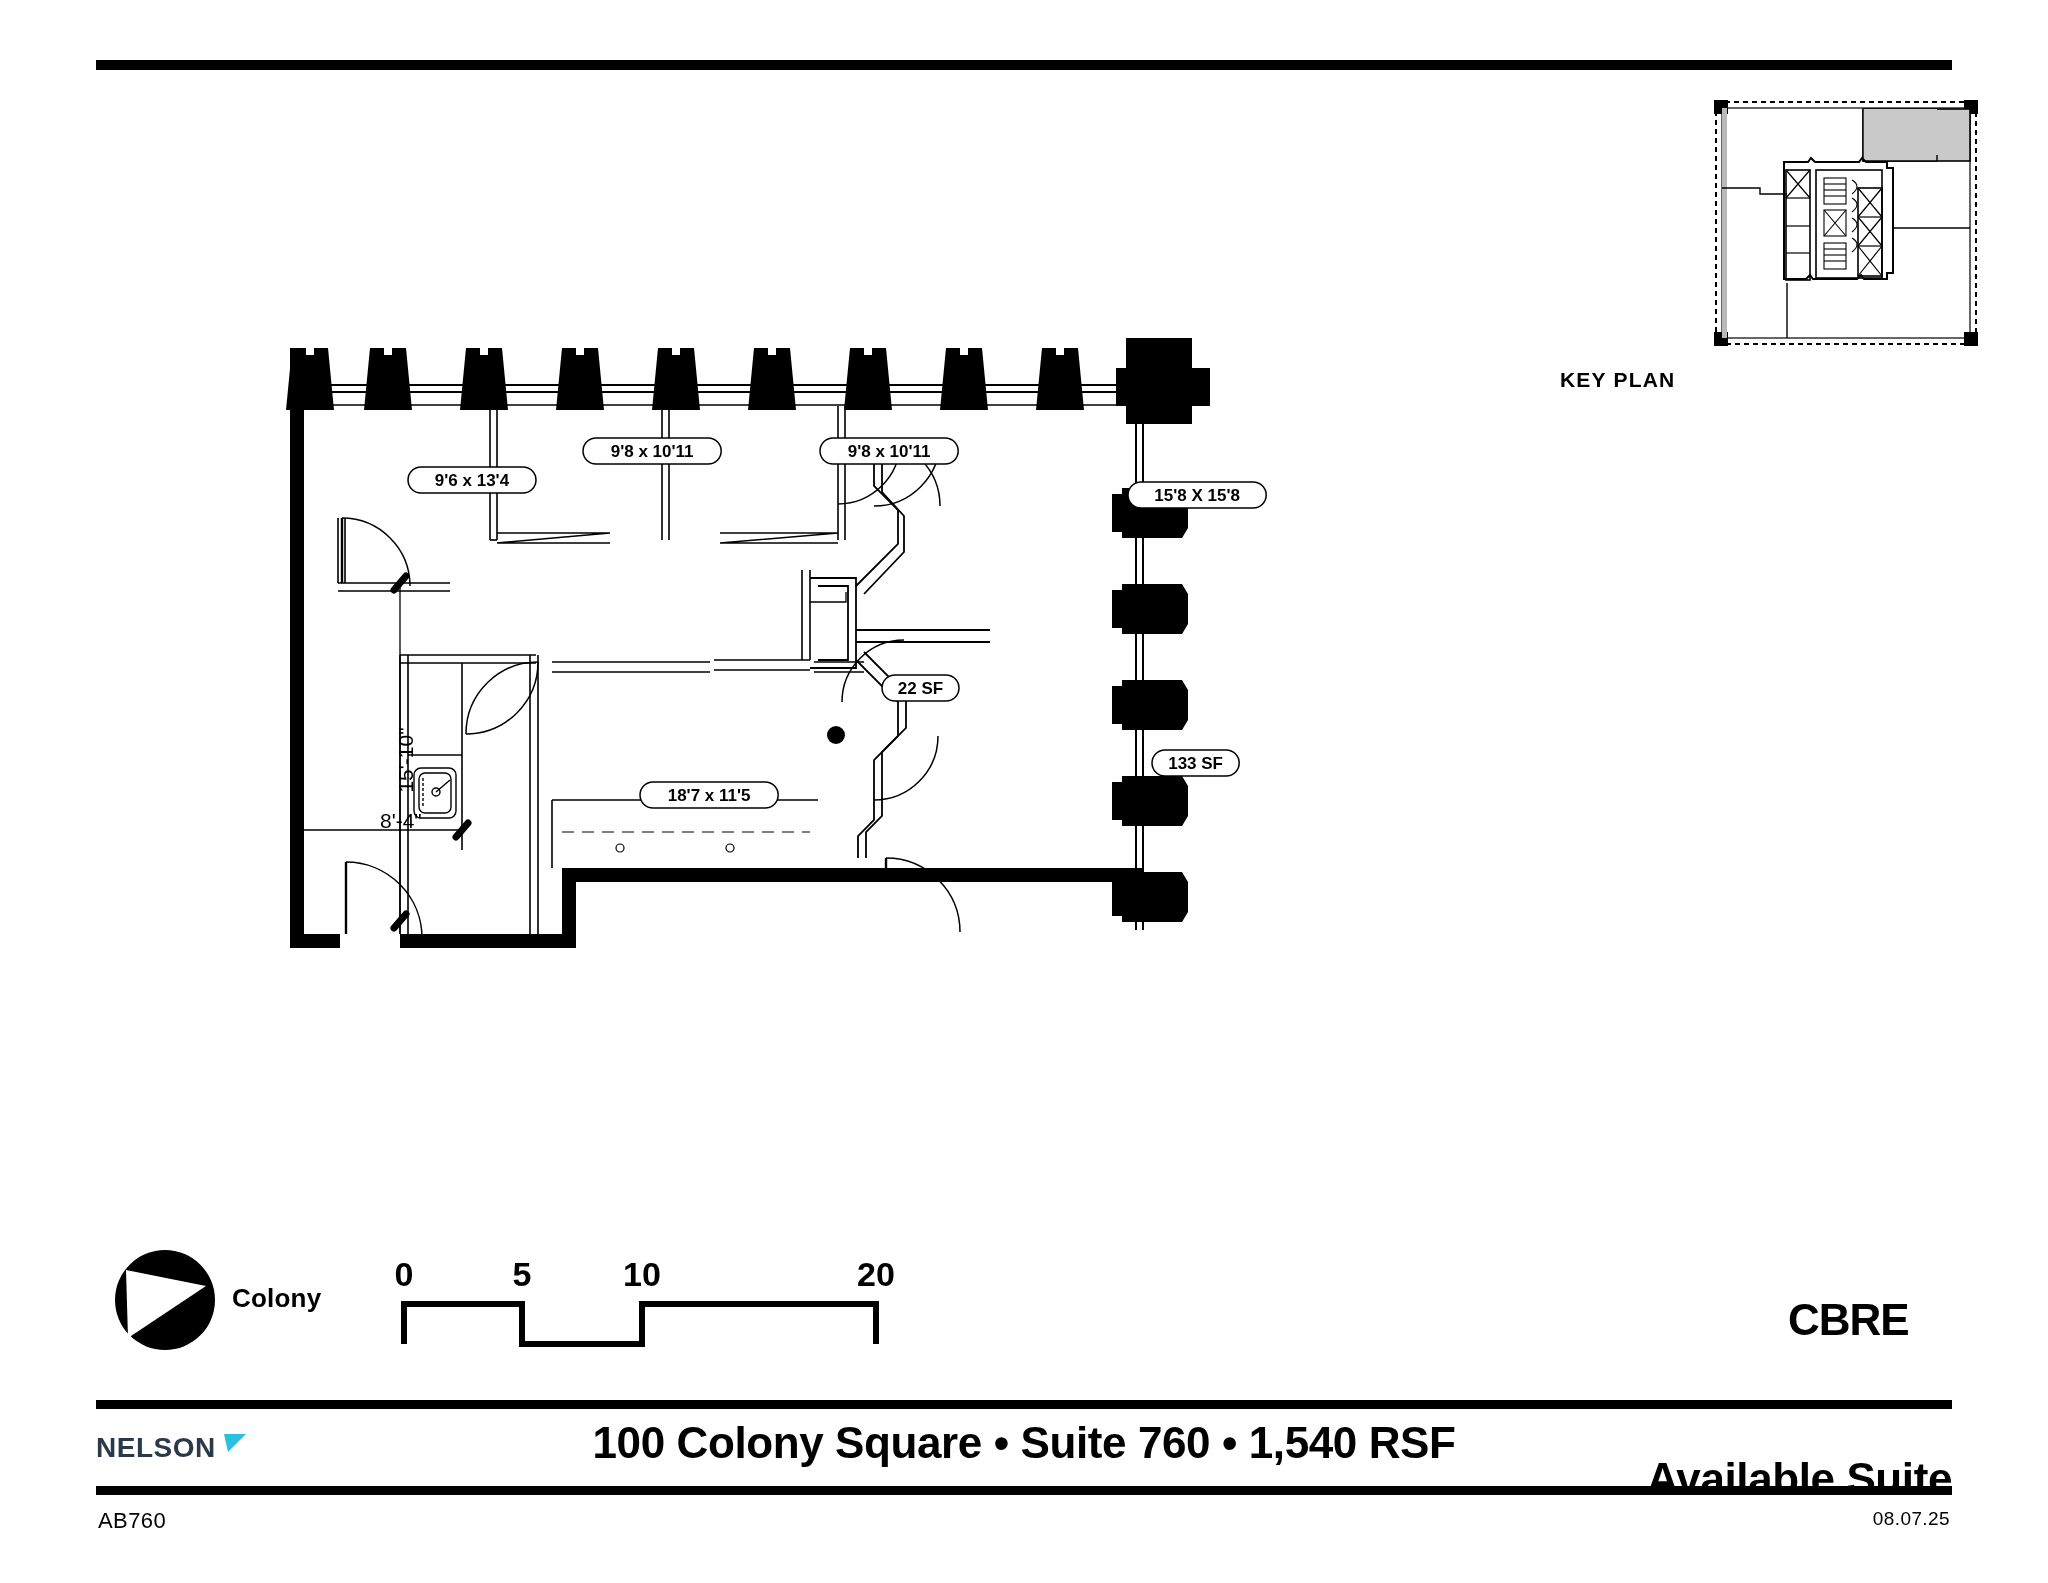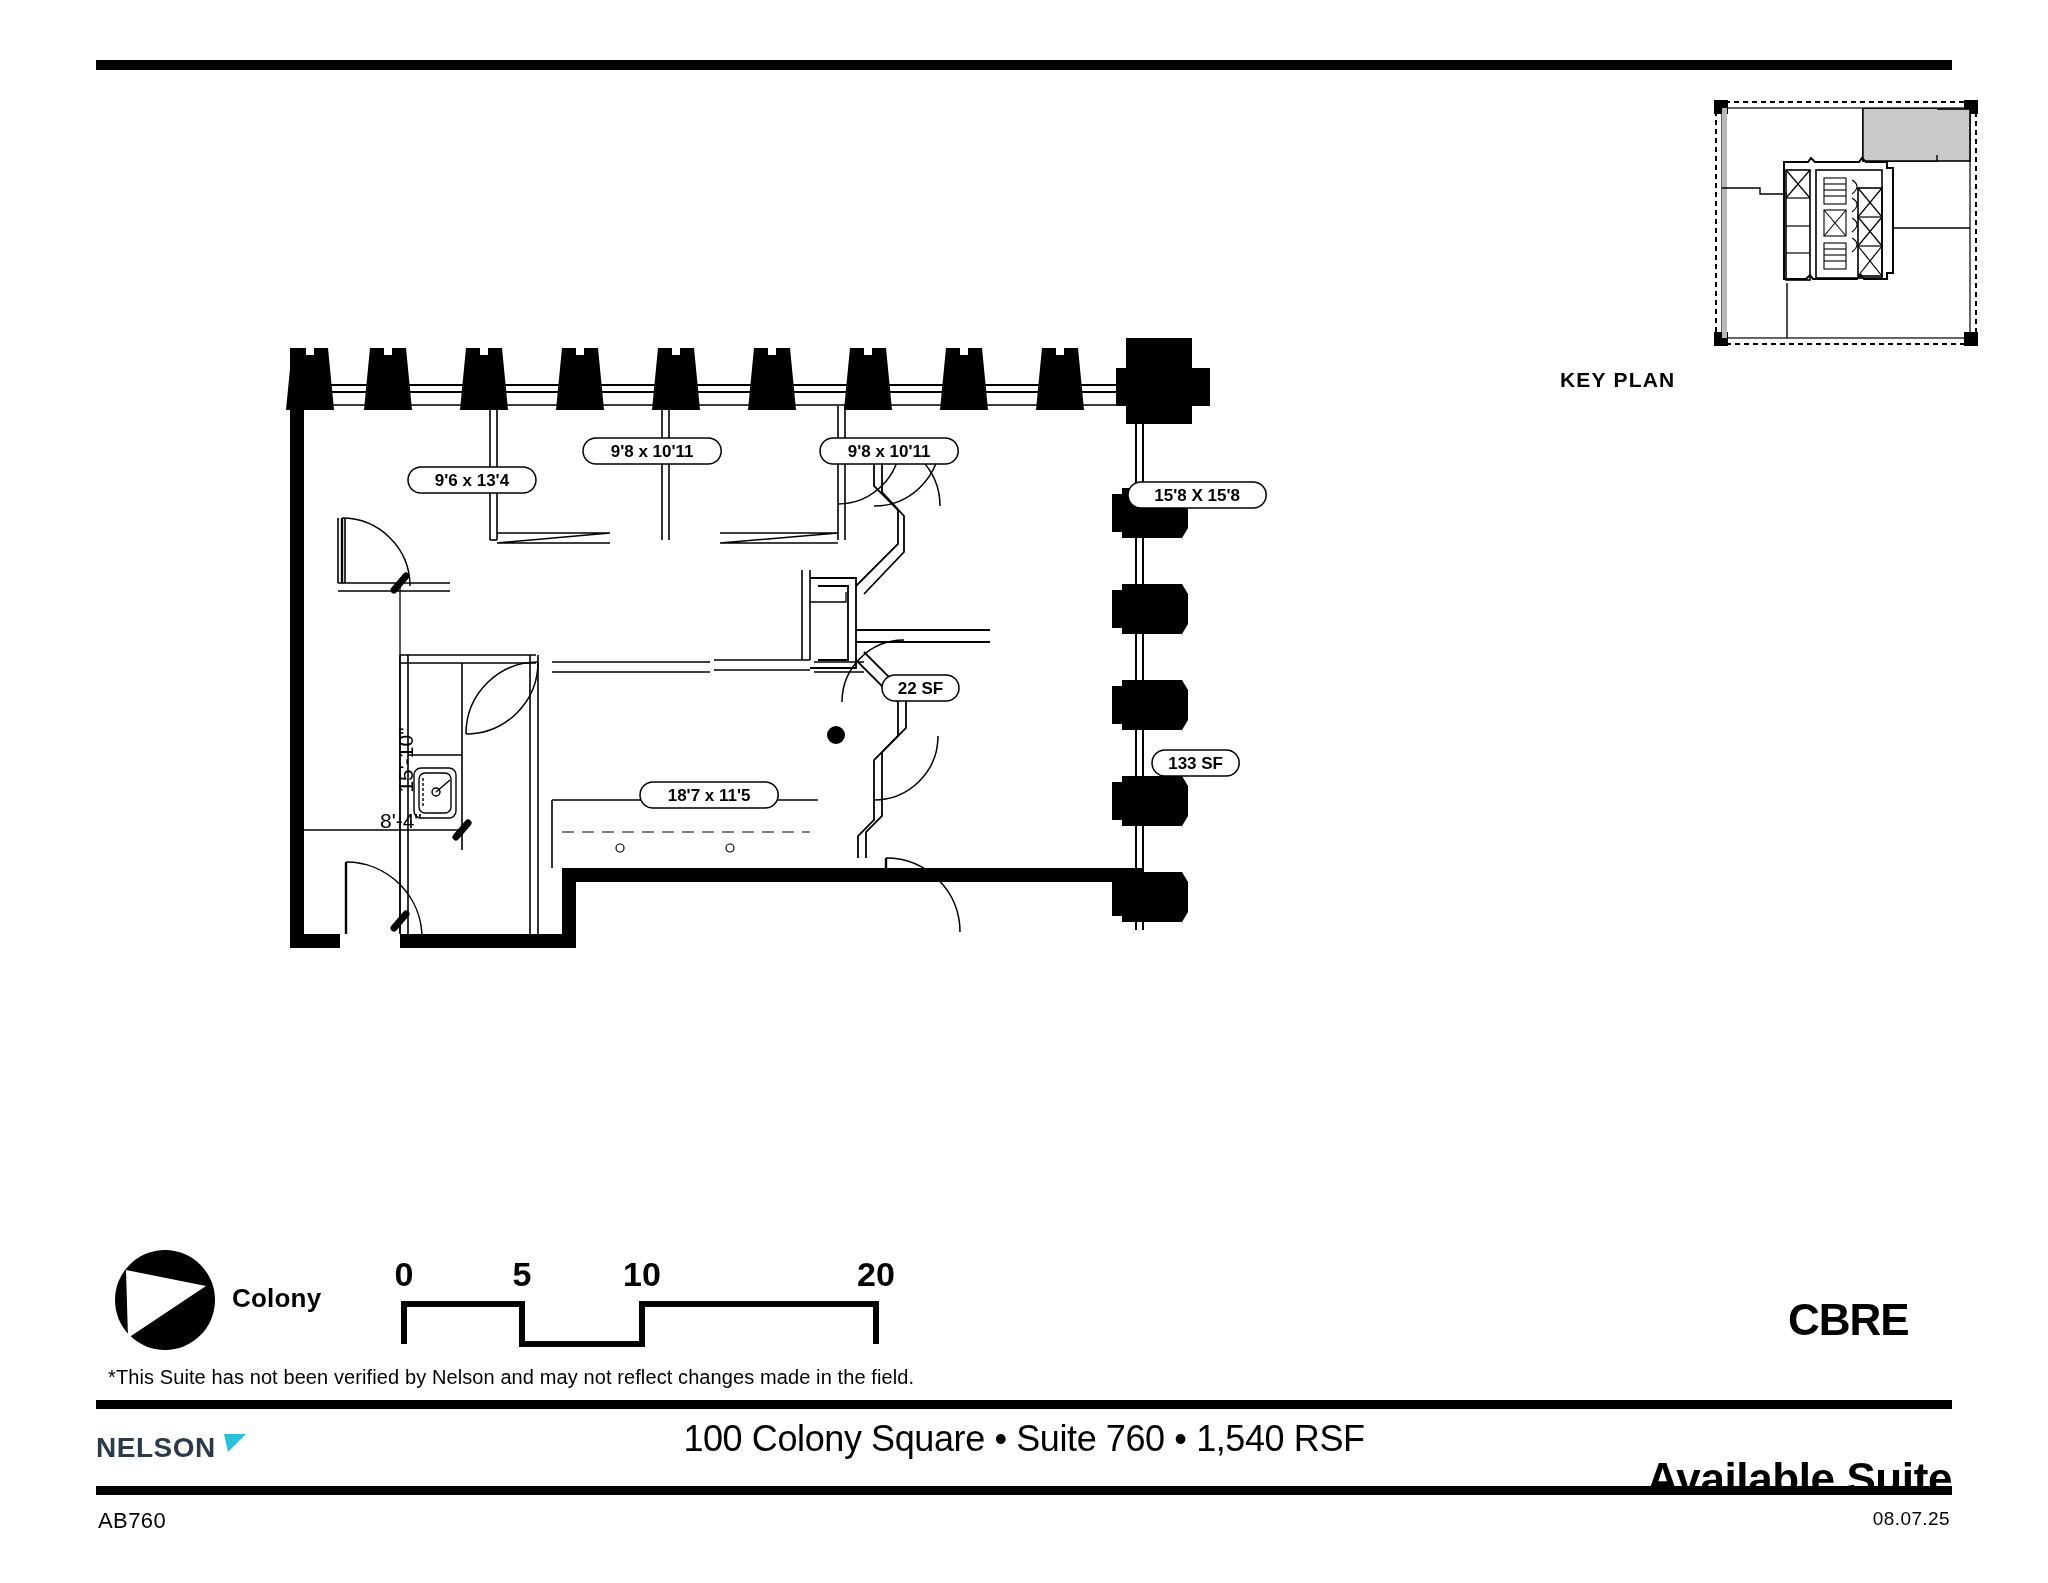--- a/index.html
+++ b/index.html
@@ -44,21 +44,21 @@
   
   #cbre-logo{
     position:absolute;left:1788px;top:1298px;
     font-weight:bold;font-size:44px;letter-spacing:-1px;line-height:1;
   }
 
   
   #nelson-logo{position:absolute;left:96px;top:1428px;width:160px;height:36px;}
   #main-title{
     position:absolute;left:96px;top:1418px;width:1856px;
-    text-align:center;font-weight:normal;font-size:36px;letter-spacing:-.4px;
+    text-align:center;font-weight:bold;font-size:44px;letter-spacing:-.4px;
     white-space:nowrap;
   }
   #available-suite{
     position:absolute;right:96px;top:1418px;
     font-weight:bold;font-size:44px;letter-spacing:-.4px;white-space:nowrap;margin-top:36px;
   }
   #sheet-code{position:absolute;left:98px;top:1508px;font-size:22px;letter-spacing:.4px;}
   #sheet-date{position:absolute;right:98px;top:1508px;font-size:19px;letter-spacing:.4px;}
 
   svg{display:block;overflow:visible;}
@@ -346,21 +346,20 @@
   <div id="scalebar-wrap">
     <svg width="510" height="110" viewBox="0 0 510 110">
       <text class="sc-num" id="sc-0" x="14" y="34" text-anchor="middle">0</text>
       <text class="sc-num" id="sc-5" x="132" y="34" text-anchor="middle">5</text>
       <text class="sc-num" id="sc-10" x="252" y="34" text-anchor="middle">10</text>
       <text class="sc-num" id="sc-20" x="486" y="34" text-anchor="middle">20</text>
       <path d="M14 92 L14 52 L132 52 L132 92 L252 92 L252 52 L486 52 L486 92" fill="none" stroke="#000" stroke-width="6" stroke-linejoin="miter"></path>
     </svg>
   </div>
 
-  <div id="disclaimer">*This Suite has not been verified by Nelson and may not reflect changes made in the field.</div>
 
   <div id="cbre-logo">CBRE</div>
 
   <div class="rule" id="title-rule-top"></div>
 
   <div id="nelson-logo">
     <svg width="160" height="40" viewBox="0 0 160 40">
       <text x="0" y="29" font-family="Liberation Sans, sans-serif" font-weight="bold" font-size="28" letter-spacing="0.5" fill="#2b3a4a" id="nelson-text">NELSON</text>
       <path d="M128 6 L150 6 L132 24 Z" fill="#2bbfe0"></path>
     </svg>

